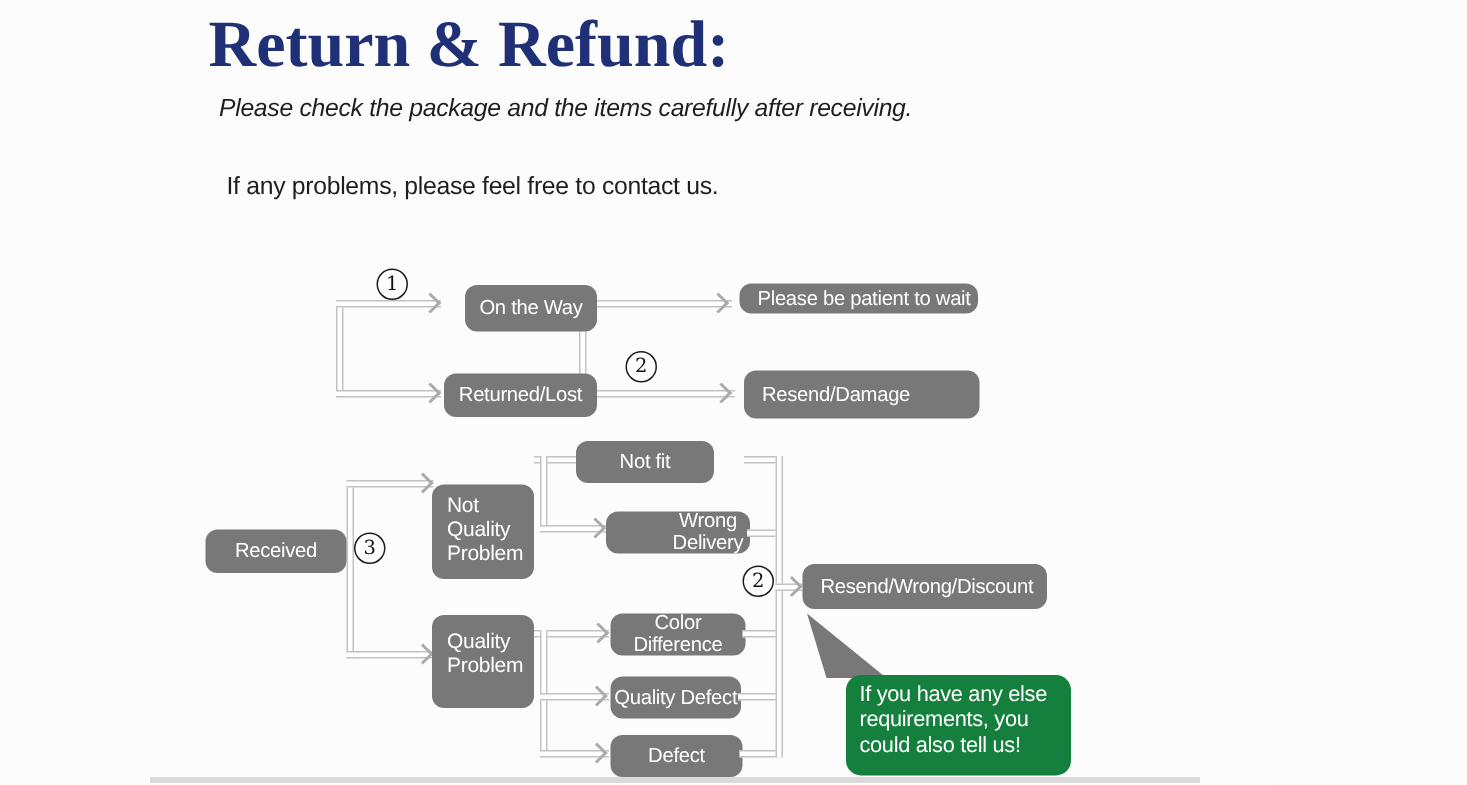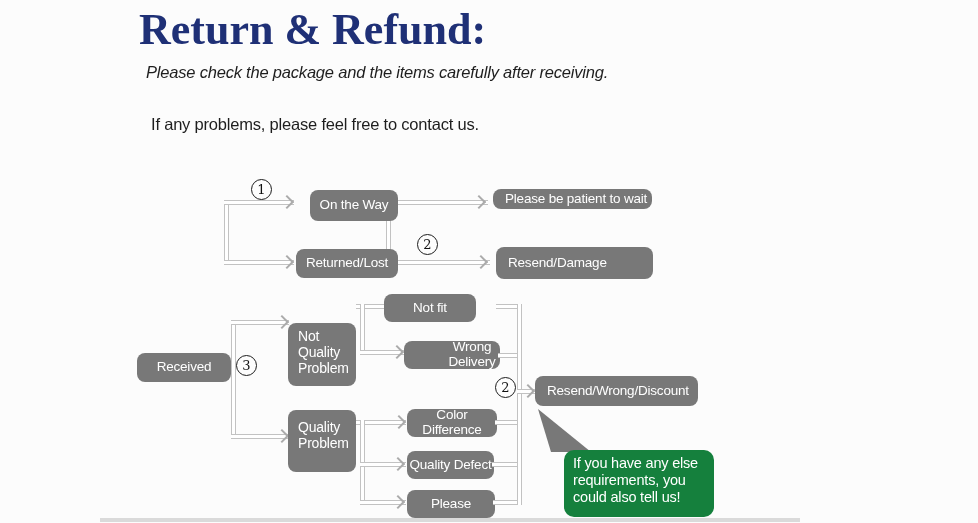--- a/index.html
+++ b/index.html
@@ -163,21 +163,21 @@
   <div class="hline" style="left:360px;top:500px;width:46px;"></div>
   <span class="arrow" style="left:393px;top:497px;"></span>
 
   <div class="box" style="left:407px;top:409px;width:90px;height:28px;">
     <span>Color Difference</span>
   </div>
   <div class="box" style="left:407px;top:451px;width:87px;height:28px;">
     <span>Quality Defect</span>
   </div>
   <div class="box" style="left:407px;top:490px;width:88px;height:28px;">
-    <span>Please</span>
+    <span>Defect</span>
   </div>
 
   <div class="hline" style="left:496px;top:304px;width:25px;"></div>
   <div class="hline" style="left:498px;top:353px;width:23px;"></div>
   <div class="hline" style="left:495px;top:420px;width:26px;"></div>
   <div class="hline" style="left:492px;top:462px;width:29px;"></div>
   <div class="hline" style="left:493px;top:500px;width:28px;"></div>
   <div class="vline" style="left:517px;top:304px;height:201px;"></div>
 
   <div class="hline" style="left:517px;top:389px;width:19px;"></div>

